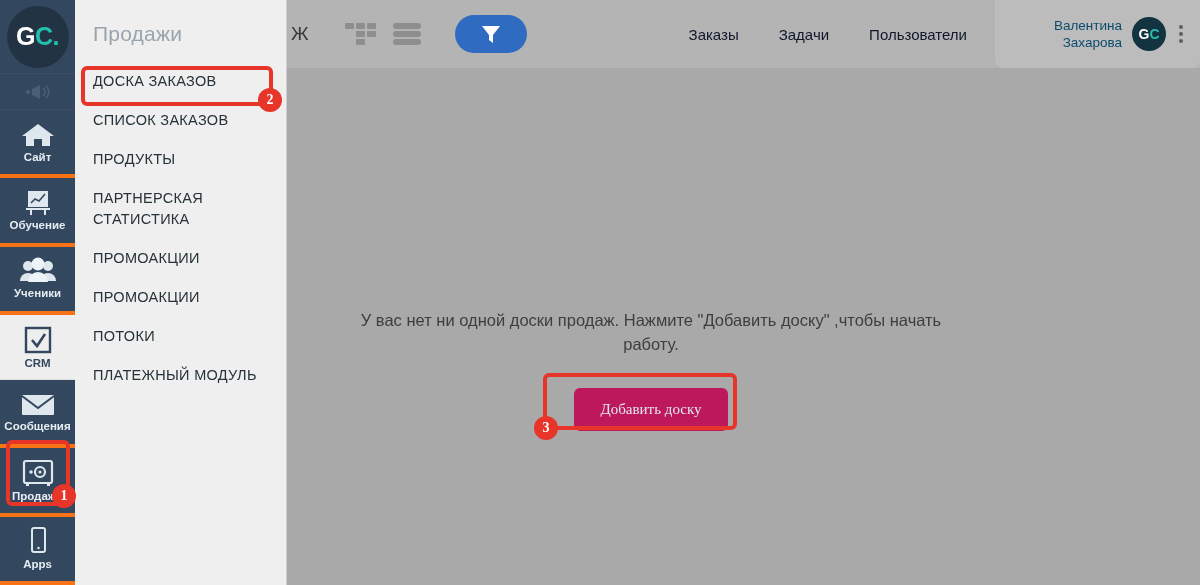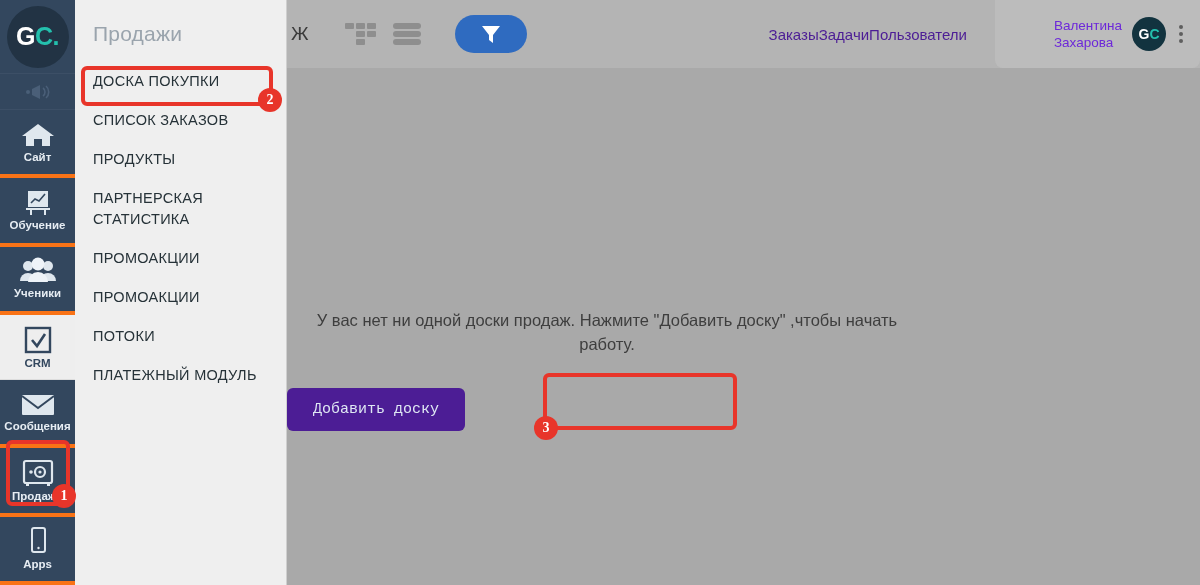--- a/index.html
+++ b/index.html
@@ -189,41 +189,43 @@
     display: flex;
     align-items: center;
     justify-content: center;
     border: none;
     cursor: pointer;
   }
   .hdr-nav {
     margin-left: auto;
     display: flex;
     align-items: center;
+    gap: 40px;
     font-size: 15px;
-    color: #4c1d95;
+    color: #0f172a;
   }
   .hdr-nav span { cursor: pointer; }
   .hdr-user {
     width: 205px;
     height: 68px;
     margin-left: 28px;
     background: #bcbcbc;
     border-bottom-left-radius: 8px;
     border-bottom-right-radius: 8px;
     display: flex;
     align-items: center;
     justify-content: flex-end;
     padding-right: 14px;
     box-sizing: border-box;
     gap: 10px;
   }
   .user-name {
     font-size: 13.5px;
-    color: #6d28d9;
+    color: #0c4a6e;
+    text-align: right;
     line-height: 17px;
     cursor: pointer;
   }
   .avatar {
     width: 34px; height: 34px;
     border-radius: 50%;
     background: #12333f;
     display: flex;
     align-items: center;
     justify-content: center;
@@ -247,42 +249,43 @@
   
   .content {
     position: absolute;
     left: 287px; top: 68px;
     width: 728px;
     height: 517px;
     background: #a9a9a9;
     z-index: 5;
     display: flex;
     flex-direction: column;
+    align-items: center;
   }
   .empty-msg {
     width: 640px;
     margin-top: 240px;
     text-align: center;
     font-size: 16.5px;
     color: #3e3e3e;
     line-height: 24px;
   }
   .add-board-wrap {
     margin-top: 32px;
     position: relative;
   }
   .add-board-btn {
-    background: #4c1d95;
+    background: #be185d;
     color: #dfe8f4;
     border: none;
     border-radius: 6px;
     font-size: 15px;
     padding: 13px 26px;
     cursor: pointer;
-    font-family: Liberation Mono, monospace;
+    font-family: Liberation Serif, serif;
   }
 </style>
 </head>
 <body>
 
 <div class="app">
 
   <nav class="rail">
 
     <div class="rail-logo">
@@ -366,21 +369,21 @@
       </svg>
       <span class="ri-label">Apps</span>
     </div>
 
     <div class="rail-spacer"></div>
   </nav>
 
   <aside class="flyout">
     <div class="flyout-title">Продажи</div>
     <ul class="flyout-list">
-      <li>ДОСКА ПОКУПКИ</li>
+      <li>ДОСКА ЗАКАЗОВ</li>
       <li>СПИСОК ЗАКАЗОВ</li>
       <li>ПРОДУКТЫ</li>
       <li>ПАРТНЕРСКАЯ СТАТИСТИКА</li>
       <li>ПРОМОАКЦИИ</li>
       <li>ПРОМОАКЦИИ</li>
       <li>ПОТОКИ</li>
       <li>ПЛАТЕЖНЫЙ МОДУЛЬ</li>
     </ul>
   </aside>
 

